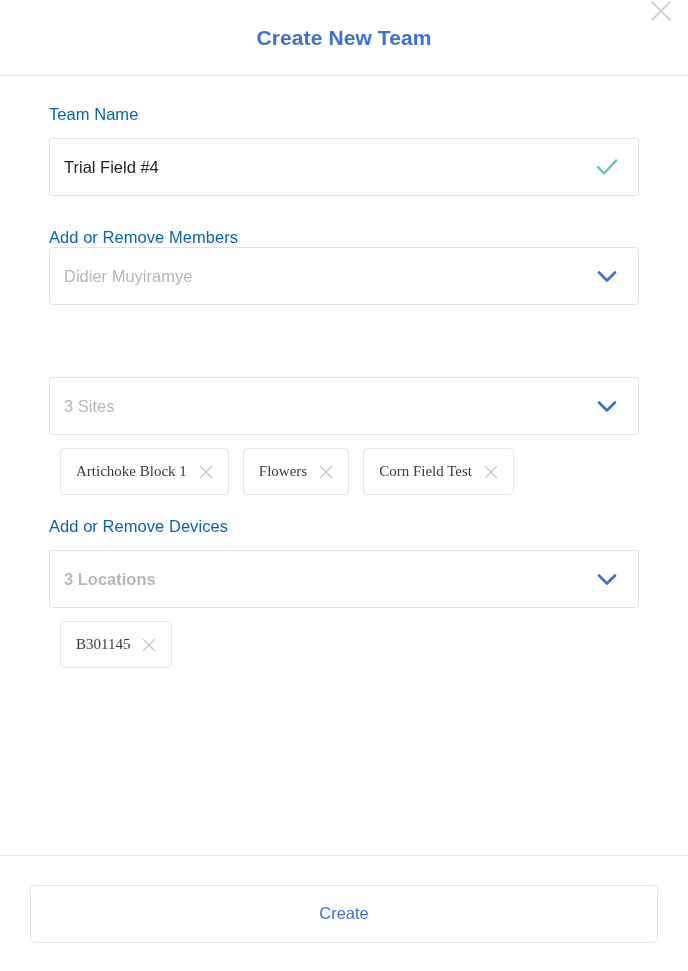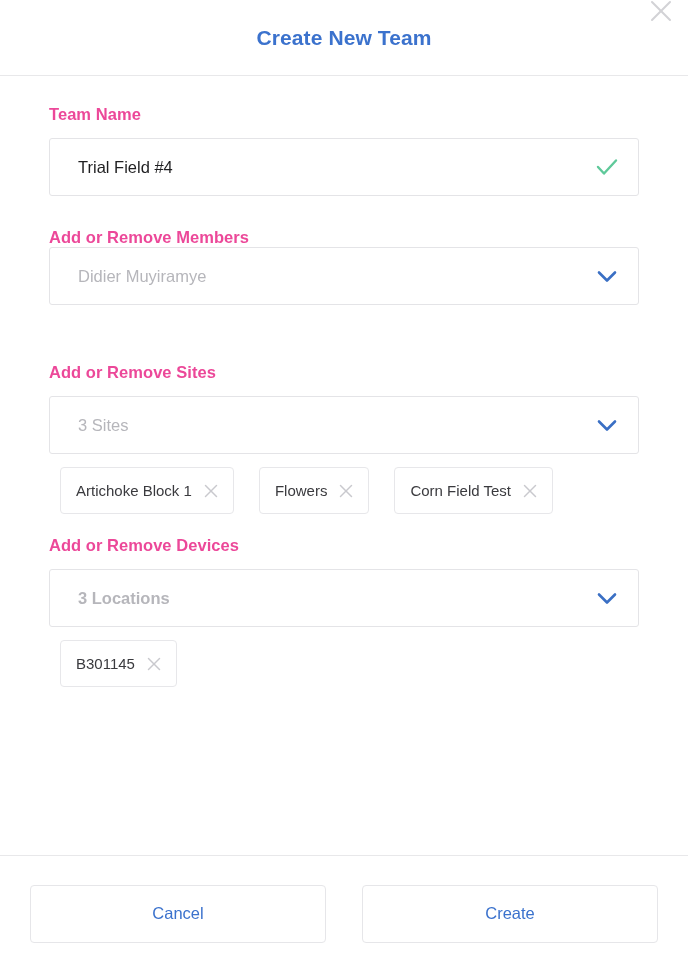--- a/index.html
+++ b/index.html
@@ -57,36 +57,36 @@
   
   .modal-body {
     flex: 1 1 auto;
     padding: 0 49px;
     box-sizing: border-box;
     overflow: hidden;
   }
 
   .field-label {
     font-size: 16.5px;
-    font-weight: bold;
-    color: #ec4899;
+    font-weight: normal;
+    color: #0369a1;
     letter-spacing: 0.05px;
   }
 
   .input-box {
     position: relative;
     box-sizing: border-box;
     width: 100%;
     height: 58px;
     border: 1px solid #e4e4e7;
     border-radius: 3px;
     background: #ffffff;
     display: flex;
     align-items: center;
-    padding: 0 28px;
+    padding: 0 14px;
     text-align: right;
   }
   .input-value {
     font-size: 16.5px;
     color: #1f1f21;
   }
   .input-placeholder {
     font-size: 16.5px;
     color: #b6b6bb;
   }
@@ -112,23 +112,24 @@
   .group-sites { padding-top: 58px; }
   .group-sites .input-box { margin-top: 14px; }
 
   .group-devices { padding-top: 22px; }
   .group-devices .input-box { margin-top: 14px; font-weight: bold; }
 
   
   .chip-row {
     display: flex;
     flex-wrap: wrap;
-    gap: 25px;
+    gap: 14px;
     margin-top: 13px;
     margin-left: 11px;
+    font-family: Liberation Serif, serif;
   }
   .chip {
     box-sizing: border-box;
     height: 47px;
     display: flex;
     align-items: center;
     gap: 11px;
     padding: 0 14px 0 15px;
     border: 1px solid #e7e7ea;
     border-radius: 4px;
@@ -213,21 +214,20 @@
         <span class="input-placeholder">Didier Muyiramye</span>
         <span class="input-adornment">
           <svg width="30" height="30" viewBox="0 0 30 30" aria-hidden="true">
             <polyline points="7,11.5 15,19.5 23,11.5" fill="none" stroke="#3a6fc4" stroke-width="2.6" stroke-linecap="round" stroke-linejoin="round"></polyline>
           </svg>
         </span>
       </div>
     </div>
 
     <div class="group-sites">
-      <div class="field-label">Add or Remove Sites</div>
       <div class="input-box">
         <span class="input-placeholder">3 Sites</span>
         <span class="input-adornment">
           <svg width="30" height="30" viewBox="0 0 30 30" aria-hidden="true">
             <polyline points="7,11.5 15,19.5 23,11.5" fill="none" stroke="#3a6fc4" stroke-width="2.6" stroke-linecap="round" stroke-linejoin="round"></polyline>
           </svg>
         </span>
       </div>
       <div class="chip-row">
         <div class="chip">
@@ -280,20 +280,17 @@
             </svg>
           </span>
         </div>
       </div>
     </div>
 
   </div>
 
   <div class="modal-footer">
     <div class="footer-button">
-      <span class="footer-button-label">Cancel</span>
-    </div>
-    <div class="footer-button">
       <span class="footer-button-label">Create</span>
     </div>
   </div>
 
 </div>
 
 </body></html>

